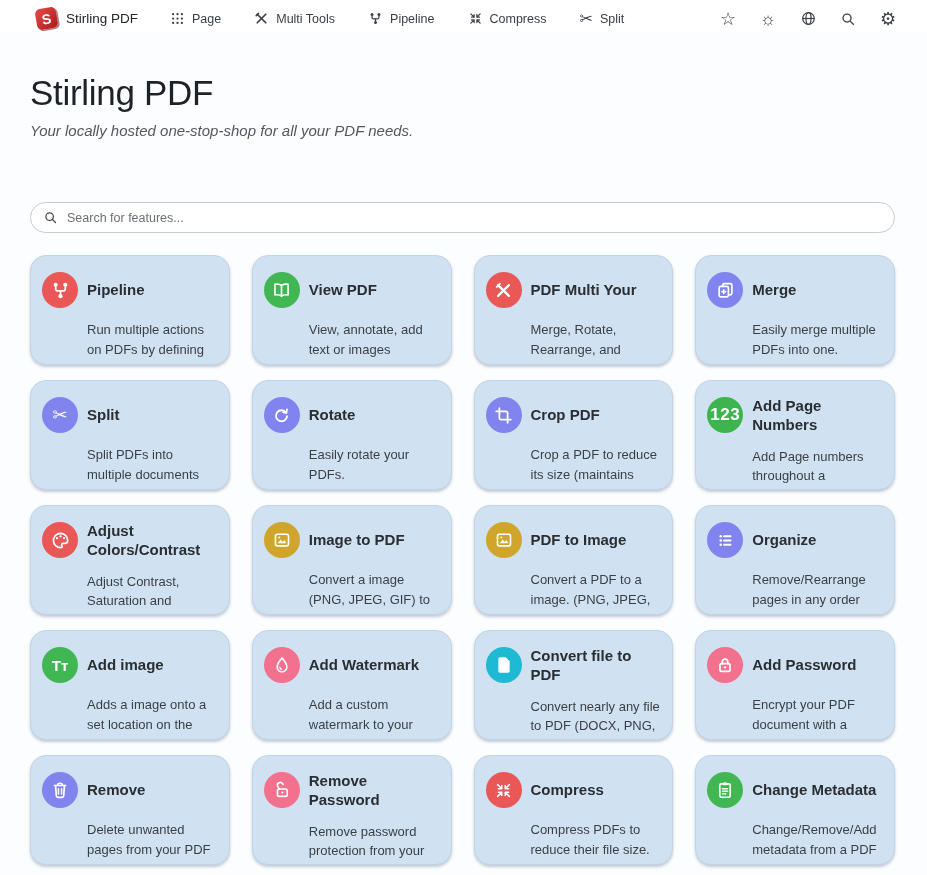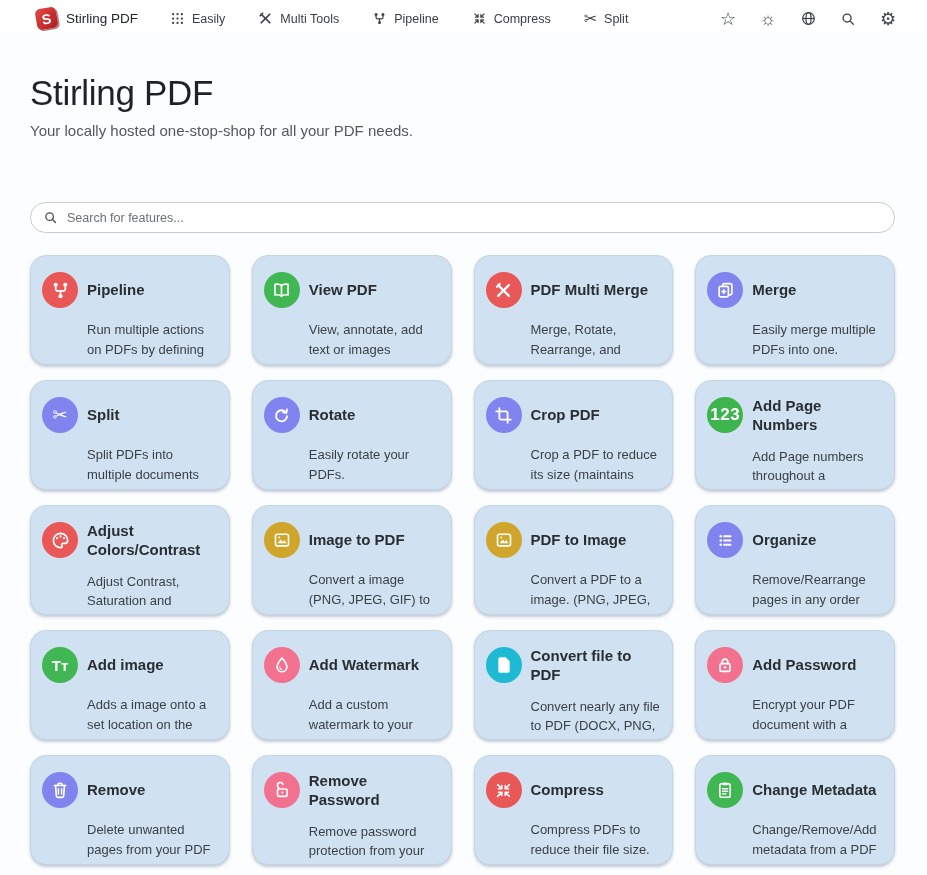--- a/index.html
+++ b/index.html
@@ -42,21 +42,21 @@
     color: #3f454c; width: 18px; height: 18px;
   }
   .tglyph { font-size: 16px; line-height: 1; }
   .tglyph.big { font-size: 18px; }
   
   .hero-title {
     margin: 40px 30px 0;
     font-size: 35px; font-weight: 400;
     letter-spacing: -0.3px; color: #1d2227;
   }
-  .hero-sub { margin: 9px 30px 0; font-size: 15px; color: #54585d; }
+  .hero-sub { margin: 9px 30px 0; font-size: 15px; color: #54585d; font-style: italic; }
   
   .searchbar {
     margin: 63px 32px 0 30px;
     height: 31px;
     border: 1px solid #c7ccd2;
     border-radius: 16px;
     background: #fff;
     display: flex; align-items: center;
     padding: 0 12px; gap: 9px; justify-content: space-between;
   }
@@ -260,21 +260,21 @@
 <header class="topbar">
   <div class="brand">
     <div class="logo">S</div>
     <span class="brand-name">Stirling PDF</span>
   </div>
   <nav class="nav">
     <div class="nav-item">
       <svg width="15" height="15" viewBox="0 0 24 24">
           <use href="#i-grid"></use>
         </svg>
-      <span>Easily</span>
+      <span>Page</span>
     </div>
     <div class="nav-item">
       <svg width="15" height="15" viewBox="0 0 24 24">
           <use href="#i-xtools"></use>
         </svg>
       <span>Multi Tools</span>
     </div>
     <div class="nav-item">
       <svg width="15" height="15" viewBox="0 0 24 24">
           <use href="#i-fork"></use>
@@ -346,21 +346,21 @@
     <h3 class="ct">View PDF</h3>
     <p class="cd">View, annotate, add text or images</p>
   </div>
 
   <div class="card">
     <span class="ci" style="background: rgb(234, 87, 87);">
         <svg width="19" height="19" viewBox="0 0 24 24">
           <use href="#i-xtools"></use>
         </svg>
       </span>
-    <h3 class="ct">PDF Multi Merge</h3>
+    <h3 class="ct">PDF Multi Your</h3>
     <p class="cd">Merge, Rotate, Rearrange, and Remove pages</p>
   </div>
 
   <div class="card">
     <span class="ci" style="background: rgb(129, 132, 238);">
         <svg width="21" height="21" viewBox="0 0 24 24">
           <use href="#i-merge"></use>
         </svg>
       </span>
     <h3 class="ct">Merge</h3>

